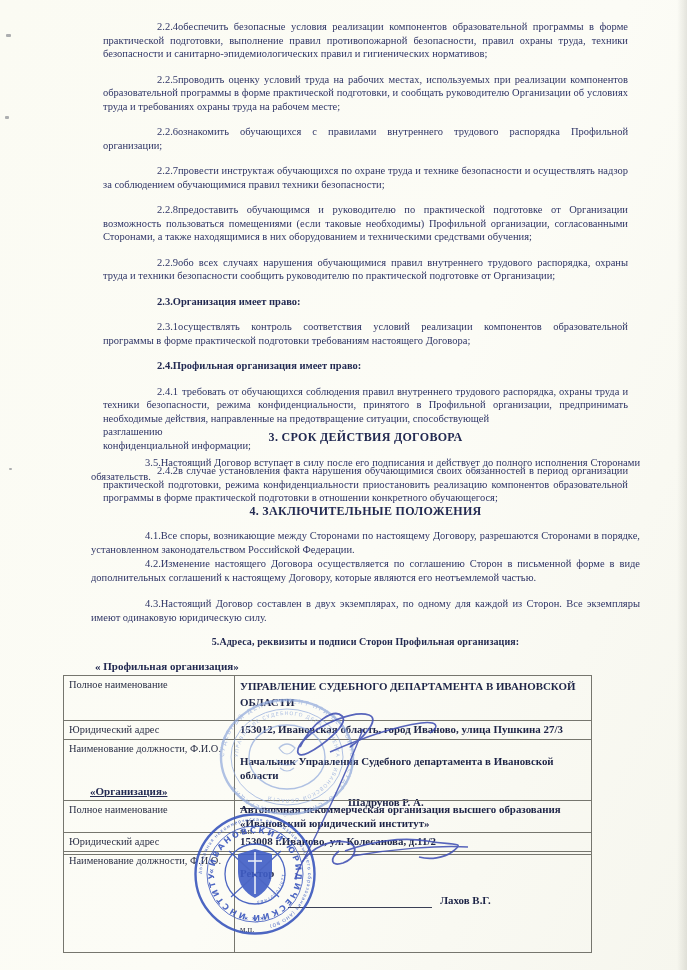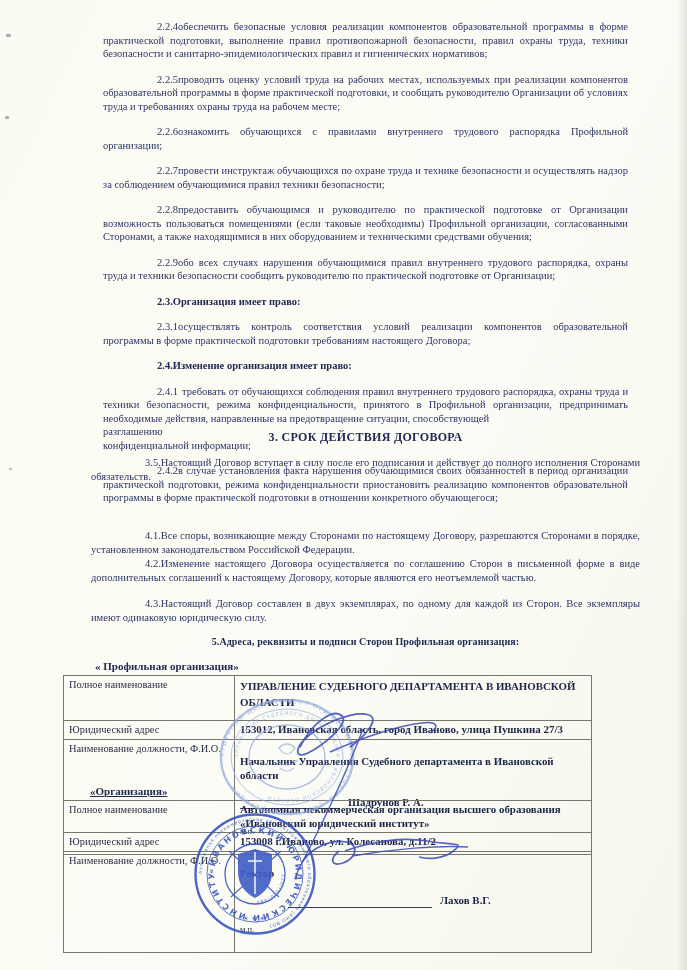--- a/index.html
+++ b/index.html
@@ -76,32 +76,33 @@
 
   <div class="flow" id="clauses-container">
       <p class="clause"><span class="num">2.2.4</span><span class="txt">обеспечить безопасные условия реализации компонентов образовательной программы в форме практической подготовки, выполнение правил противопожарной безопасности, правил охраны труда, техники безопасности и санитарно-эпидемиологических правил и гигиенических нормативов;</span></p>
       <p class="clause"><span class="num">2.2.5</span><span class="txt">проводить оценку условий труда на рабочих местах, используемых при реализации компонентов образовательной программы в форме практической подготовки, и сообщать руководителю Организации об условиях труда и требованиях охраны труда на рабочем месте;</span></p>
       <p class="clause"><span class="num">2.2.6</span><span class="txt">ознакомить обучающихся с правилами внутреннего трудового распорядка Профильной организации;</span></p>
       <p class="clause"><span class="num">2.2.7</span><span class="txt">провести инструктаж обучающихся по охране труда и технике безопасности и осуществлять надзор за соблюдением обучающимися правил техники безопасности;</span></p>
       <p class="clause"><span class="num">2.2.8</span><span class="txt">предоставить обучающимся и руководителю по практической подготовке от Организации возможность пользоваться помещениями (если таковые необходимы) Профильной организации, согласованными Сторонами, а также находящимися в них оборудованием и техническими средствами обучения;</span></p>
       <p class="clause"><span class="num">2.2.9</span><span class="txt">обо всех случаях нарушения обучающимися правил внутреннего трудового распорядка, охраны труда и техники безопасности сообщить руководителю по практической подготовке от Организации;</span></p>
       <p class="clause bold"><span class="num">2.3.</span><span class="txt">Организация имеет право:</span></p>
       <p class="clause"><span class="num">2.3.1</span><span class="txt">осуществлять контроль соответствия условий реализации компонентов образовательной программы в форме практической подготовки требованиям настоящего Договора;</span></p>
-      <p class="clause bold"><span class="num">2.4.</span><span class="txt">Изменение организация имеет право:</span></p>
+      <p class="clause bold"><span class="num">2.4.</span><span class="txt">Профильная организация имеет право:</span></p>
       <p class="clause tight"><span class="num">2.4.1</span><span class="txt">требовать от обучающихся соблюдения правил внутреннего трудового распорядка, охраны труда и техники безопасности, режима конфиденциальности, принятого в Профильной организации, предпринимать необходимые действия, направленные на предотвращение ситуации, способствующей
 разглашению
 конфиденциальной информации;</span></p>
       <p class="clause"><span class="num">2.4.2</span><span class="txt">в случае установления факта нарушения обучающимися своих обязанностей в период организации практической подготовки, режима конфиденциальности приостановить реализацию компонентов образовательной программы в форме практической подготовки в отношении конкретного обучающегося;</span></p>
     </div>
 
   <h3 class="sec-heading" style="top:430px;">3. СРОК ДЕЙСТВИЯ ДОГОВОРА</h3>
   <p class="abs-par" style="top:456px;">
     <span class="num">3.5.</span><span class="txt">Настоящий Договор вступает в силу после его подписания и действует до полного исполнения Сторонами обязательств.</span>
   </p>
 
+  <h3 class="sec-heading" style="top:504px;">4. ЗАКЛЮЧИТЕЛЬНЫЕ ПОЛОЖЕНИЯ</h3>
   <p class="abs-par" style="top:529px;">
     <span class="num">4.1.</span><span class="txt">Все споры, возникающие между Сторонами по настоящему Договору, разрешаются Сторонами в порядке, установленном законодательством Российской Федерации.</span>
   </p>
   <p class="abs-par" style="top:557px;">
     <span class="num">4.2.</span><span class="txt">Изменение настоящего Договора осуществляется по соглашению Сторон в письменной форме в виде дополнительных соглашений к настоящему Договору, которые являются его неотъемлемой частью.</span>
   </p>
   <p class="abs-par" style="top:597px;">
     <span class="num">4.3.</span><span class="txt">Настоящий Договор составлен в двух экземплярах, по одному для каждой из Сторон. Все экземпляры имеют одинаковую юридическую силу.</span>
   </p>
 

